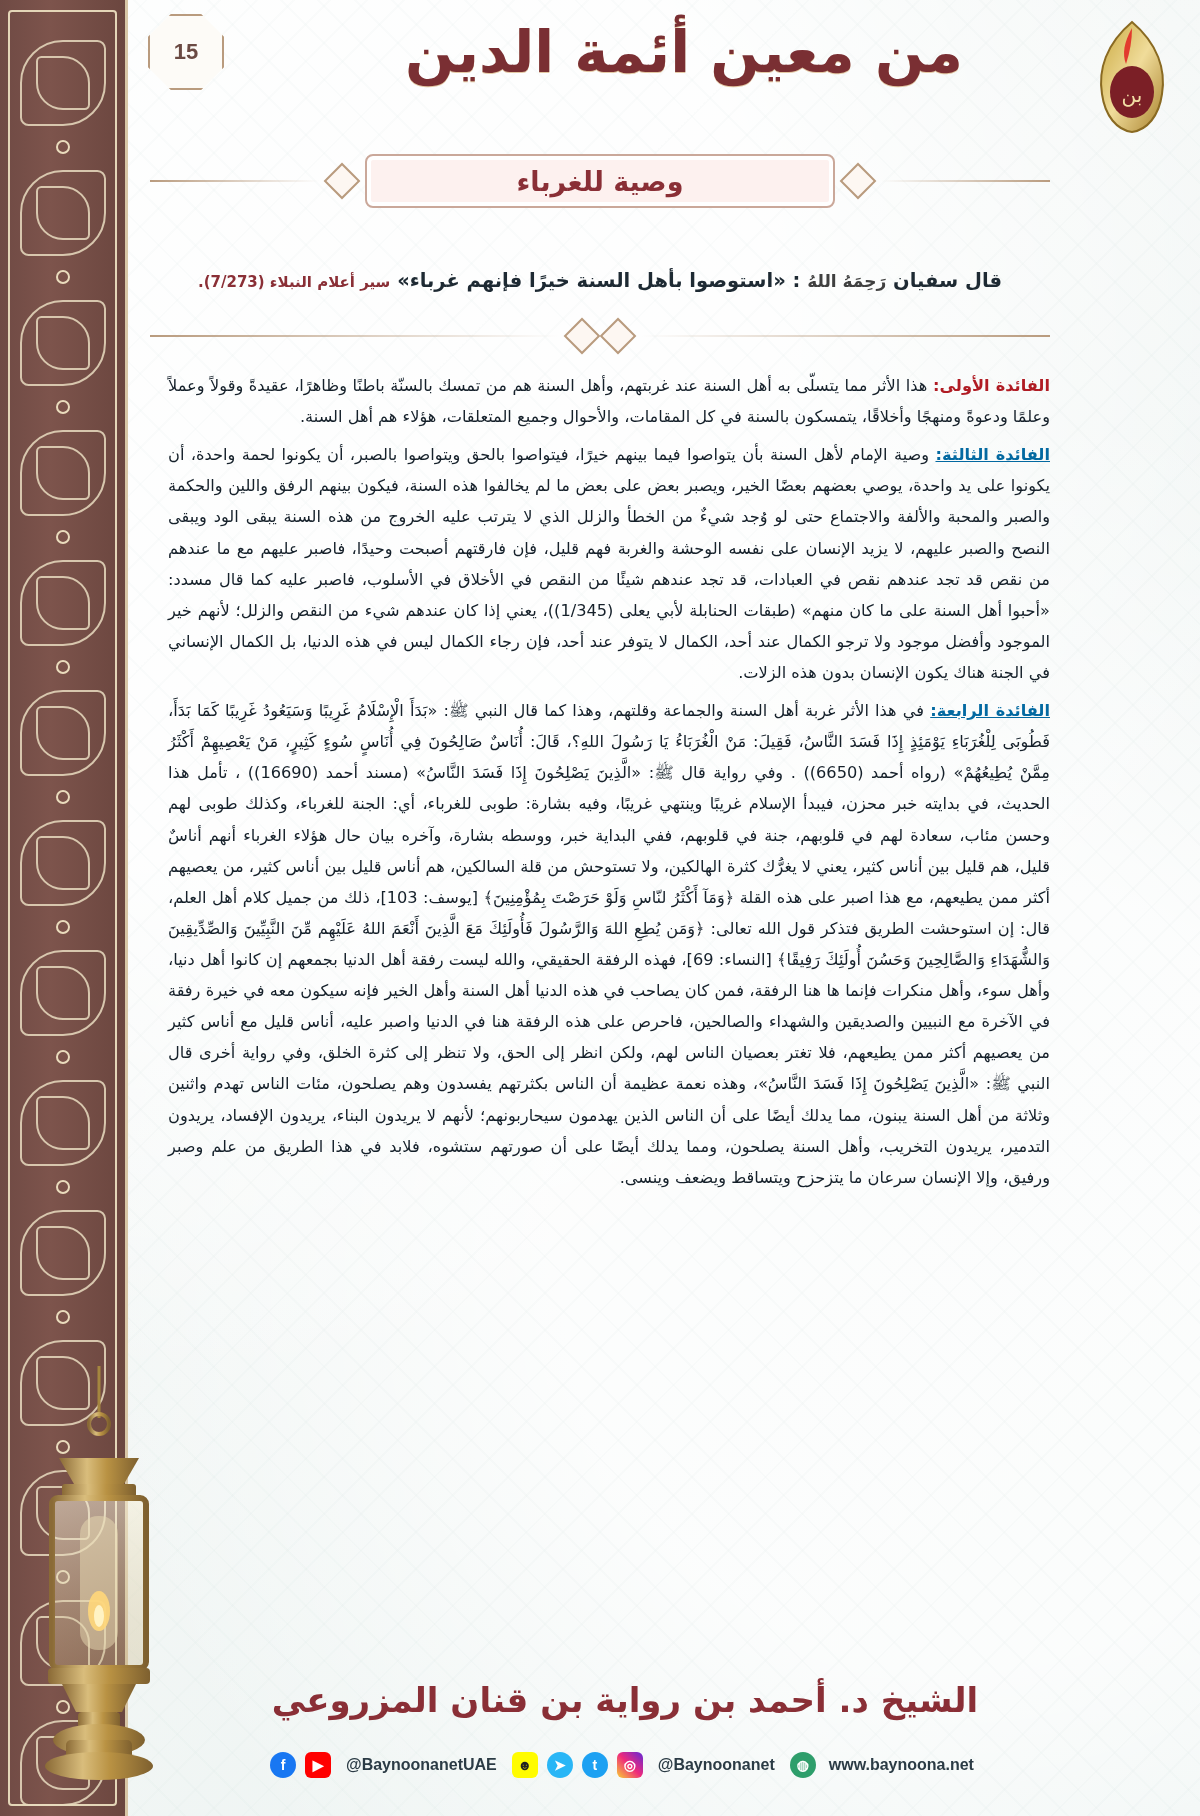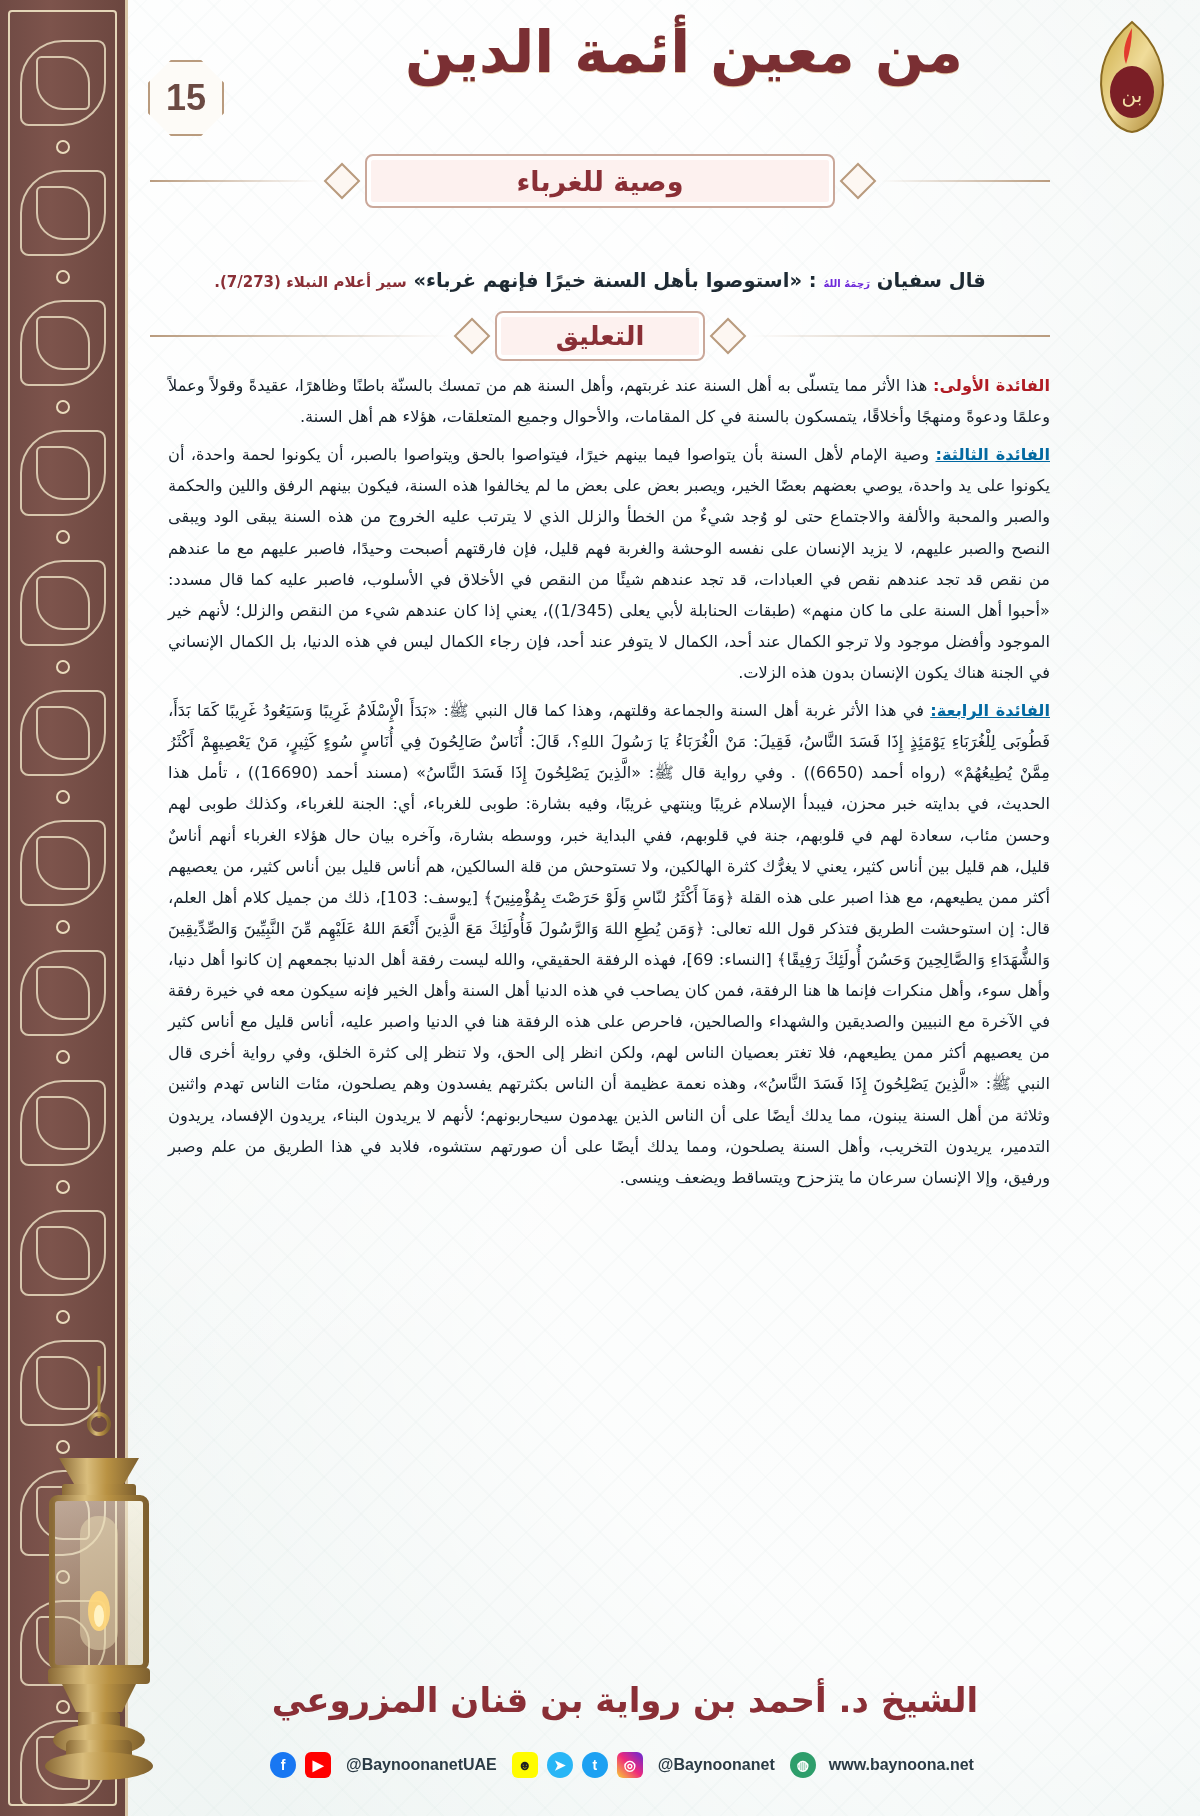--- a/index.html
+++ b/index.html
@@ -66,23 +66,22 @@
   }
 
   
   .header{
     position:absolute; top:0; right:0; left:128px; height:150px;
   }
   .page-number{
     position:absolute; top:14px; left:20px;
     width:76px;height:76px;
     display:flex;align-items:center;justify-content:center;
-    color:#6b4a43; font-size:36px; font-weight:bold;
+    color:#6b4a43; font-size:22px; font-weight:bold;
     font-family:"Liberation Sans", sans-serif;
-    margin-top:46px;
   }
   .page-number .oct{
     position:absolute; inset:0;
     background:#fdfbf7;
     border:2px solid #b99b7e;
     clip-path:polygon(30% 0,70% 0,100% 30%,100% 70%,70% 100%,30% 100%,0 70%,0 30%);
   }
   .page-number span{ position:relative; }
 
   .main-title{
@@ -125,21 +124,21 @@
   .quote{
     position:absolute; top:262px; right:150px; left:150px;
     text-align:center;
     direction:rtl;
     font-size:19.5px;
     color:#1e2a33;
     font-weight:bold;
     line-height:1.9;
   }
   .quote .src{ color:#8a2f36; font-size:15px; font-weight:bold;}
-  .quote .hon{ color:#6d28d9; font-size:10px; }
+  .quote .hon{ color:#404040; font-size:17px; }
 
   
   .section-wrap{
     position:absolute; top:312px; right:150px; left:150px;
     height:60px; display:flex; align-items:center; justify-content:center; gap:10px;
   }
   .section-badge{
     min-width:210px;height:50px;
     background:#fdf1ef;border:2px solid #caa89a;border-radius:8px;
     display:flex;align-items:center;justify-content:center;
@@ -286,21 +285,20 @@
 <div class="quote">
   <span>قال سفيان</span>
   <span class="hon">رَحِمَهُ اللهُ</span>
   <span>: «استوصوا بأهل السنة خيرًا فإنهم غرباء»</span>
   <span class="src">سير أعلام النبلاء (7/273).</span>
 </div>
 
 <div class="section-wrap" style="top:306px">
   <div class="ribbon-line"></div>
   <div class="diamond"></div>
-  <div class="section-badge">التعليق</div>
   <div class="diamond"></div>
   <div class="ribbon-line rev"></div>
 </div>
 
 <div class="body">
 
   <p>
     <span class="lead">الفائدة الأولى:</span><span> هذا الأثر مما يتسلّى به أهل السنة عند غربتهم، وأهل السنة هم من تمسك بالسنّة باطنًا وظاهرًا، عقيدةً وقولاً وعملاً وعلمًا ودعوةً ومنهجًا وأخلاقًا، يتمسكون بالسنة في كل المقامات، والأحوال وجميع المتعلقات، هؤلاء هم أهل السنة.</span>
   </p>
 

